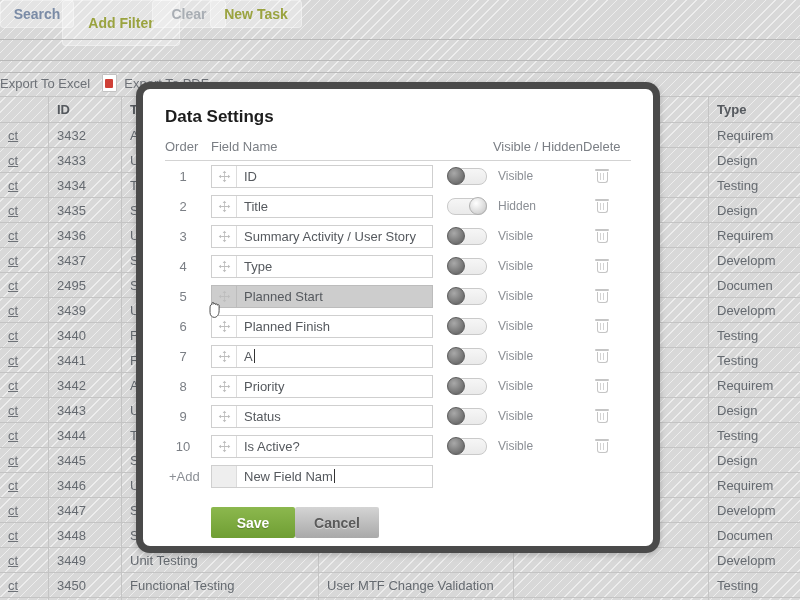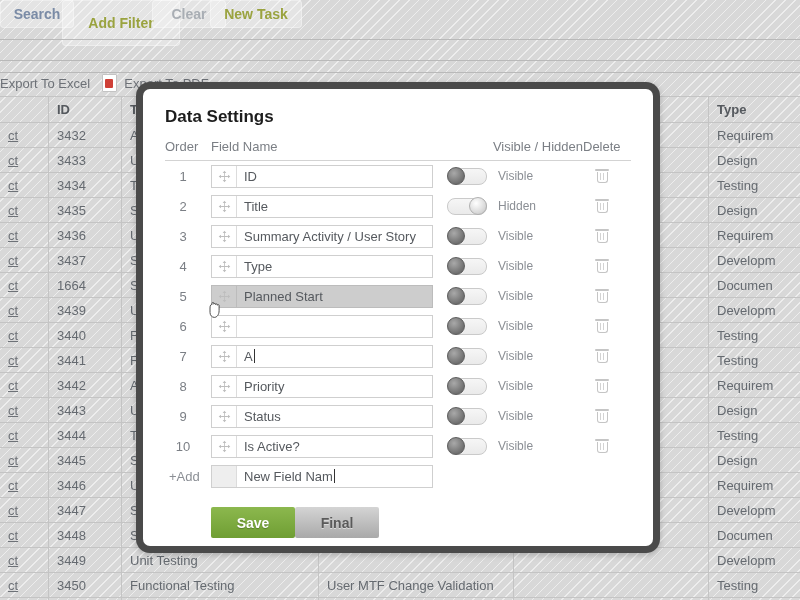--- a/index.html
+++ b/index.html
@@ -433,21 +433,21 @@
         <tr>
           <td class="col-sel"><span class="sel-link">ct</span></td>
           <td class="col-id">3437</td>
           <td class="col-title">Software Deve</td>
           <td class="col-mid"></td>
           <td class="col-mid2"></td>
           <td class="col-type">Developm</td>
         </tr>
         <tr>
           <td class="col-sel"><span class="sel-link">ct</span></td>
-          <td class="col-id">1664</td>
+          <td class="col-id">2495</td>
           <td class="col-title">Software Docu</td>
           <td class="col-mid"></td>
           <td class="col-mid2"></td>
           <td class="col-type">Documen</td>
         </tr>
         <tr>
           <td class="col-sel"><span class="sel-link">ct</span></td>
           <td class="col-id">3439</td>
           <td class="col-title">Unit Testing</td>
           <td class="col-mid"></td>
@@ -692,20 +692,23 @@
             </div>
           </div>
         </div>
         <div class="field-row">
           <div class="f-order">6</div>
           <div class="f-input-wrap">
             <div class="drag-handle">
               <svg width="13" height="13" viewBox="0 0 13 13">
                 <path d="M6.5 0.7 L8.3 3 H4.7 Z M6.5 12.3 L4.7 10 H8.3 Z M0.7 6.5 L3 4.7 V8.3 Z M12.3 6.5 L10 8.3 V4.7 Z M6.1 3.1 h0.8 v6.8 h-0.8 Z M3.1 6.1 h6.8 v0.8 h-6.8 Z" fill="#bdbdbd"></path>
               </svg>
+            </div>
+            <div class="f-text">
+              <span>Planned Finish</span>
             </div>
           </div>
           <div class="f-visible">
             <div class="toggle on">
               <div class="knob"></div>
             </div>
             <span class="vis-label">Visible</span>
           </div>
           <div class="f-delete">
             <div class="trash">
@@ -825,21 +828,21 @@
           <span>New Field Nam</span>
             <span class="caret"></span>
         </div>
       </div>
       <div class="f-visible"></div>
       <div class="f-delete"></div>
     </div>
 
     <div id="modal-buttons">
       <button class="btn btn-save">Save</button>
-      <button class="btn btn-cancel">Final</button>
+      <button class="btn btn-cancel">Cancel</button>
     </div>
   </div>
 </div>
 
 <svg id="cursor-hand" viewBox="0 0 20 24">
   <path d="M3,11 C3,8 4,7.4 5,7.6 L5,6.2 C5,5.2 6.8,5.2 6.8,6.2 L6.8,7.2
            C6.8,6.2 8.6,6.2 8.6,7.2 L8.6,7.6 C8.6,6.7 10.4,6.7 10.4,7.6
            L10.4,8.2 C10.4,7.4 12.1,7.4 12.1,8.4 L12.1,13.6
            C12.1,18 9.6,20.4 7.4,20.4 C4.8,20.4 3,18.1 3,15.4 Z" fill="#ffffff" stroke="#4d4d4d" stroke-width="1"></path>
 </svg>

